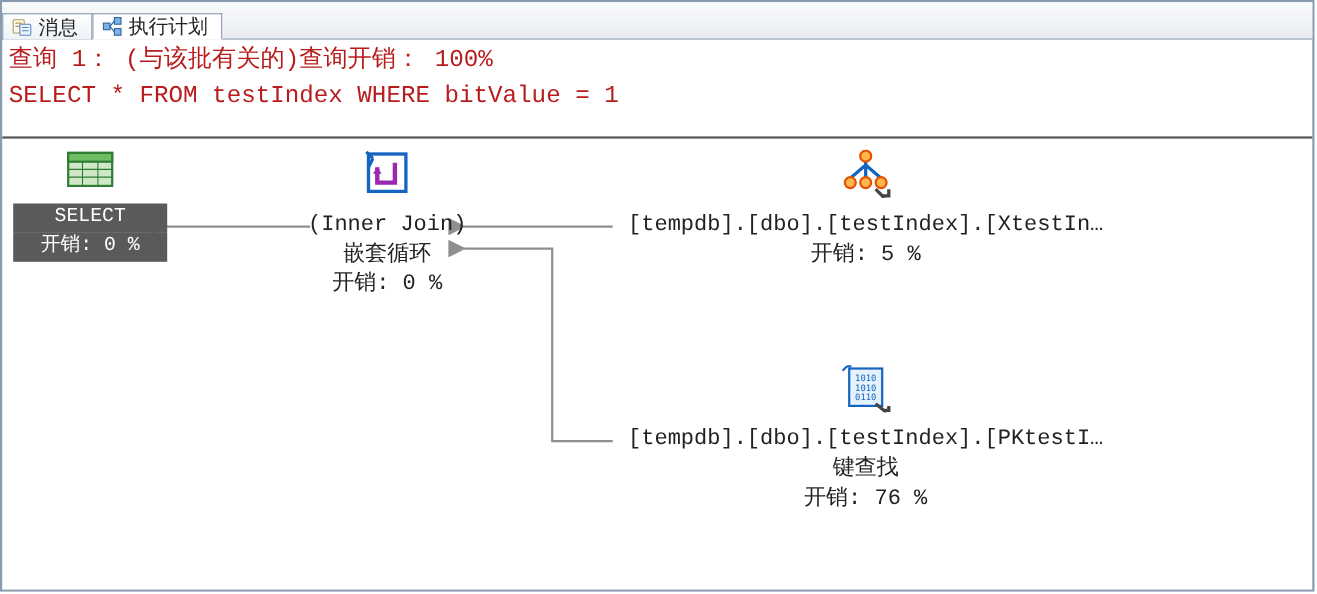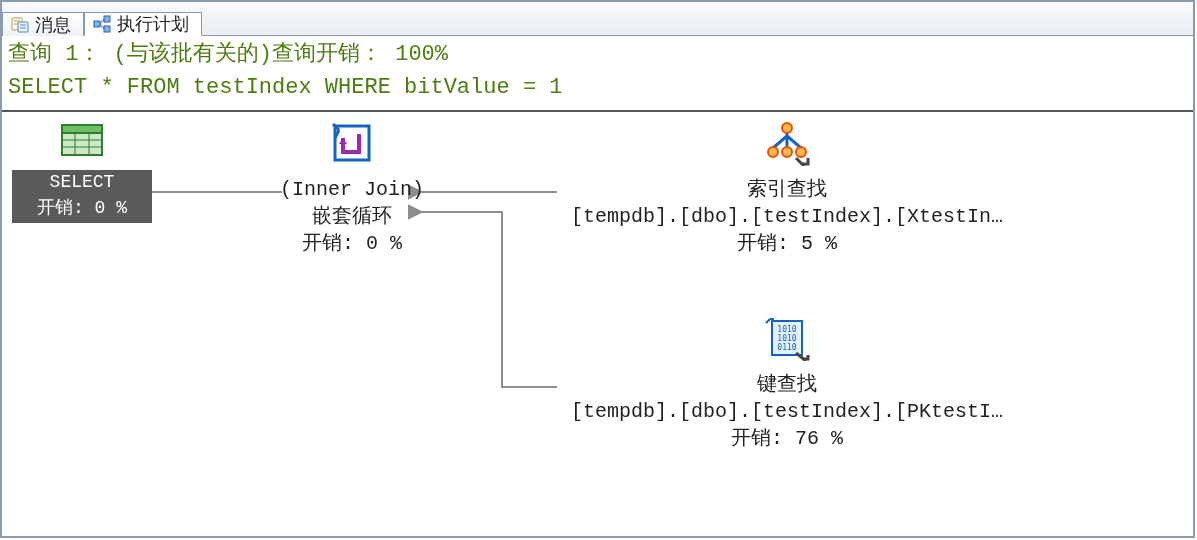--- a/index.html
+++ b/index.html
@@ -39,25 +39,25 @@
     top: 1px;
   }
   .tab.active {
     background: #fff;
     border-bottom: 1px solid #fff;
     align-items: center;
   }
   .tab .icon { width: 18px; height: 18px; display:inline-block; }
   
   .query-header {
-    padding: 2px 6px 6px 6px;
+    padding: 2px 6px 20px 6px;
     border-bottom: 2px solid #555;
     font-family: "Consolas","Courier New",monospace;
     font-size: 22px;
-    color: #4d7c0f;
+    color: #b91c1c;
     line-height: 1.5;
     white-space: pre;
   }
   
   .plan {
     position: relative;
     width: 100%;
     height: calc(100% - 34px - 78px);
   }
   .svg-layer {
@@ -176,36 +176,35 @@
           <line x1="23" y1="14" x2="37" y2="26" stroke="#1565c0" stroke-width="3"></line>
           <line x1="23" y1="14" x2="23" y2="26" stroke="#1565c0" stroke-width="3"></line>
           <circle cx="23" cy="6" r="5" fill="#ffb74d" stroke="#e65100" stroke-width="2"></circle>
           <circle cx="9" cy="30" r="5" fill="#ffb74d" stroke="#e65100" stroke-width="2"></circle>
           <circle cx="23" cy="30" r="5" fill="#ffb74d" stroke="#e65100" stroke-width="2"></circle>
           <circle cx="37" cy="30" r="5" fill="#ffb74d" stroke="#e65100" stroke-width="2"></circle>
           <path d="M32 36 L40 44" stroke="#444" stroke-width="3"></path>
           <path d="M38 42 L44 42 L44 36" fill="none" stroke="#444" stroke-width="3"></path>
         </svg>
       </span>
-      <div class="sub">索引查找</div>
       <div class="sub">[tempdb].[dbo].[testIndex].[XtestIn…</div>
       <div class="sub">开销: 5 %</div>
     </div>
 
     <div class="node" style="left:555px; top:205px; width:460px;">
       <span class="icon-box">
         <svg width="46" height="44" viewBox="0 0 46 44">
           <rect x="8" y="4" width="30" height="34" fill="#e3f2fd" stroke="#1565c0" stroke-width="2"></rect>
           <text x="23" y="15" font-size="8" font-family="monospace" fill="#1565c0" text-anchor="middle">1010</text>
           <text x="23" y="24" font-size="8" font-family="monospace" fill="#1565c0" text-anchor="middle">1010</text>
           <text x="23" y="33" font-size="8" font-family="monospace" fill="#1565c0" text-anchor="middle">0110</text>
           <path d="M6 2 L2 6 M6 2 L10 2" stroke="#1565c0" stroke-width="2" fill="none"></path>
           <path d="M32 36 L42 44" stroke="#444" stroke-width="3"></path>
           <path d="M40 42 L44 42 L44 38" fill="none" stroke="#444" stroke-width="3"></path>
         </svg>
       </span>
+      <div class="sub">[tempdb].[dbo].[testIndex].[PKtestI…</div>
       <div class="sub">键查找</div>
-      <div class="sub">[tempdb].[dbo].[testIndex].[PKtestI…</div>
       <div class="sub">开销: 76 %</div>
     </div>
 
   </div>
 </div>
 
 </body></html>

